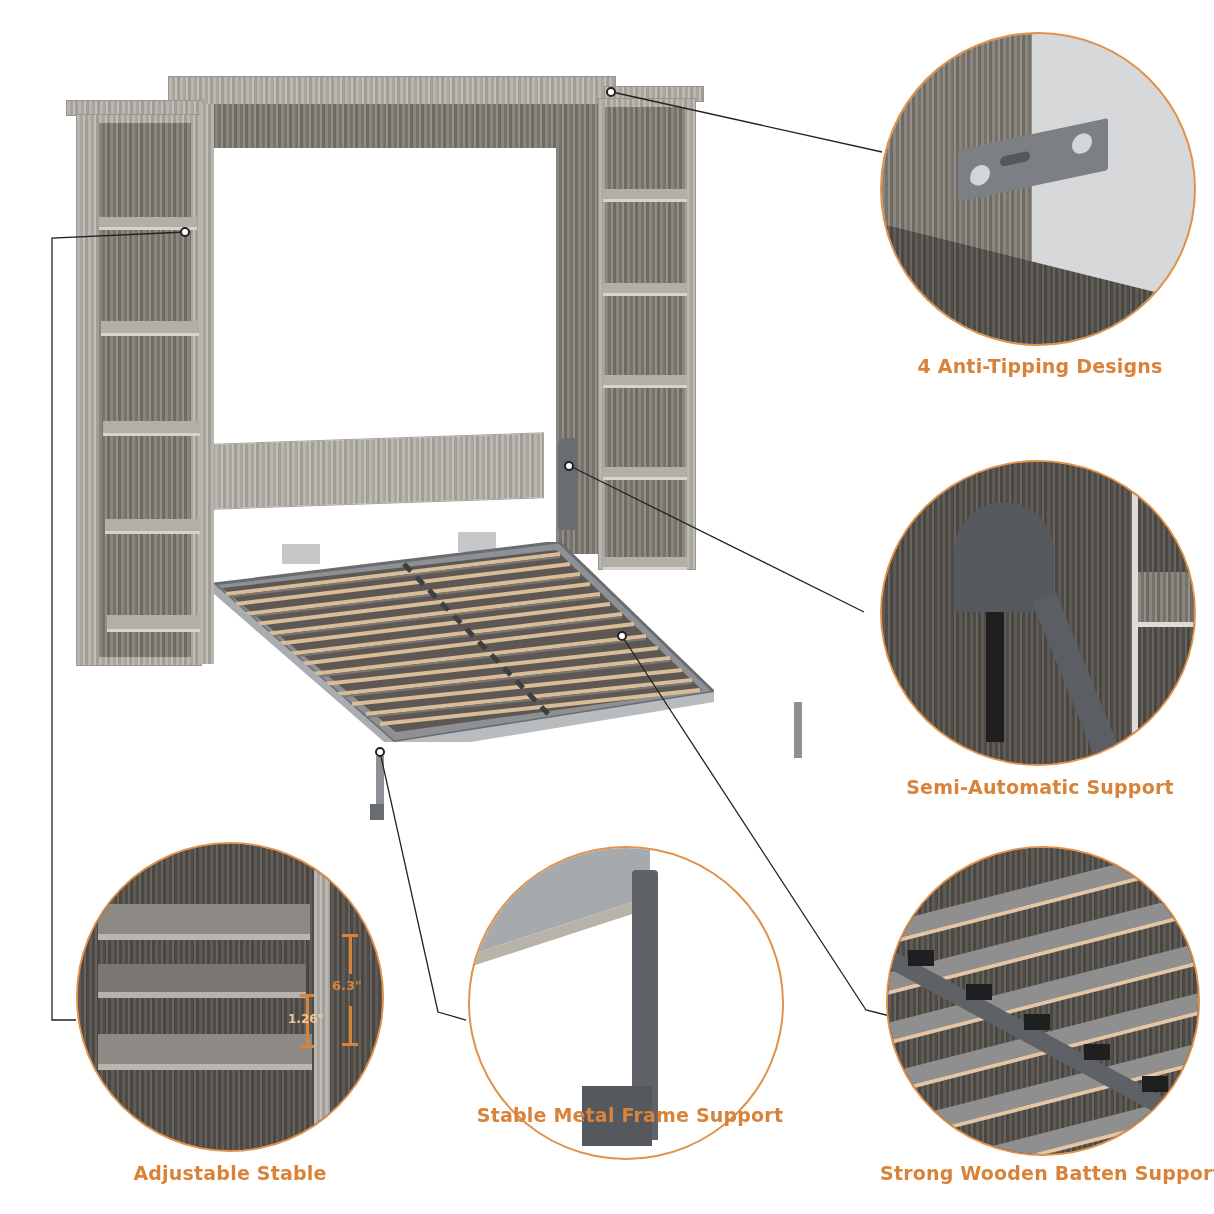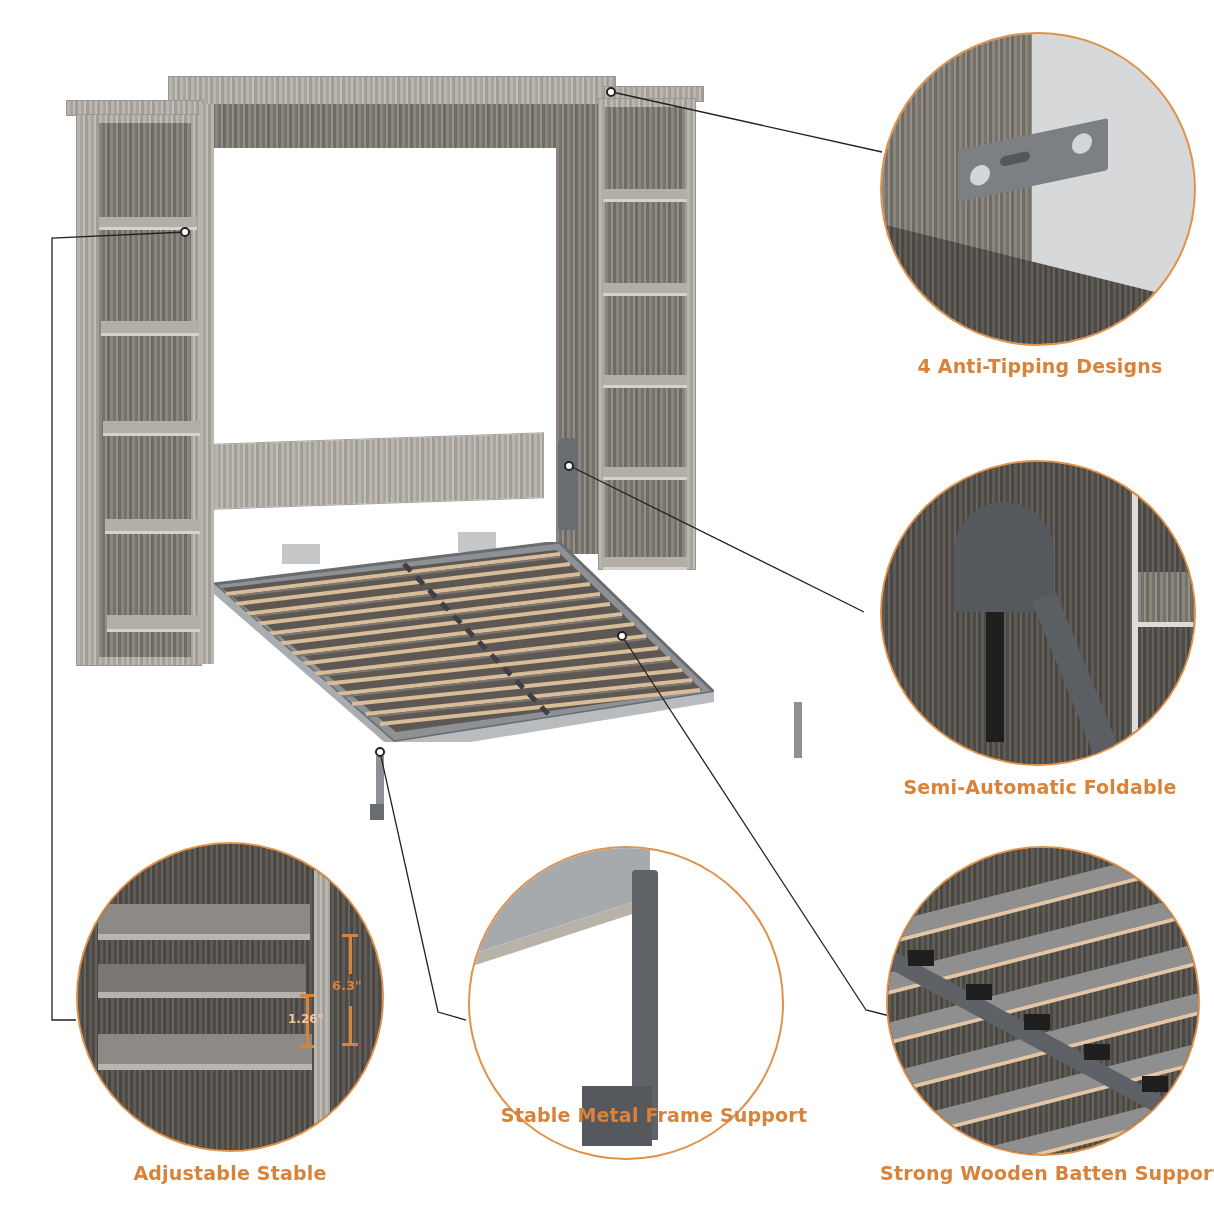--- a/index.html
+++ b/index.html
@@ -120,21 +120,21 @@
 
 <div class="circle" style="left:880px;top:460px;width:316px;height:306px;background:#5a5650;">
   <div class="abs wood-dark" style="left:0;top:0;width:316px;height:306px;"></div>
   <div class="abs" style="left:250px;top:0;width:6px;height:306px;background:#dcdcdc;"></div>
   <div class="abs wood" style="left:256px;top:110px;width:60px;height:50px;"></div>
   <div class="abs" style="left:256px;top:160px;width:60px;height:5px;background:#dcdcdc;"></div>
   <div class="abs" style="left:72px;top:40px;width:100px;height:110px;background:#55585c;border-radius:50px 50px 4px 4px;"></div>
   <div class="abs" style="left:104px;top:150px;width:18px;height:130px;background:#1f1f20;"></div>
   <div class="abs" style="left:150px;top:140px;width:26px;height:170px;background:#5b5e62;transform:rotate(-22deg);transform-origin:top left;"></div>
 </div>
-<div class="caption" style="left:880px;top:776px;width:320px;">Semi-Automatic Foldable</div>
+<div class="caption" style="left:880px;top:776px;width:320px;">Semi-Automatic Support</div>
 
 <div class="circle" style="left:76px;top:842px;width:308px;height:310px;background:#5e5a55;">
   <div class="abs wood-dark" style="left:0;top:0;width:308px;height:310px;"></div>
   <div class="abs wood-light" style="left:236px;top:0;width:16px;height:310px;"></div>
   <div class="abs" style="left:20px;top:60px;width:212px;height:30px;background:#8d8a85;border-bottom:6px solid #b9b6b0;"></div>
   <div class="abs" style="left:20px;top:120px;width:208px;height:28px;background:#7a7671;border-bottom:6px solid #b6b3ad;"></div>
   <div class="abs" style="left:20px;top:190px;width:214px;height:30px;background:#8d8a85;border-bottom:6px solid #b9b6b0;"></div>
 
   <div class="abs" style="left:264px;top:90px;width:16px;height:112px;">
     <div class="abs" style="left:0;top:0;width:16px;height:3px;background:#d9833a;"></div>
@@ -151,21 +151,21 @@
   <div class="abs" style="left:210px;top:168px;color:#f3c79a;font-weight:bold;font-size:12px;">1.26"</div>
 </div>
 <div class="caption" style="left:70px;top:1162px;width:320px;">Adjustable Stable</div>
 
 <div class="circle" style="left:468px;top:846px;width:316px;height:314px;background:#ffffff;">
   <div class="abs" style="left:-10px;top:30px;width:190px;height:80px;background:#a7aaad;transform:skewY(-18deg);transform-origin:left top;"></div>
   <div class="abs" style="left:-10px;top:110px;width:190px;height:12px;background:#b8b3a8;transform:skewY(-18deg);transform-origin:left top;"></div>
   <div class="abs" style="left:162px;top:22px;width:26px;height:270px;background:#5f6266;border-radius:4px 4px 0 0;"></div>
   <div class="abs" style="left:112px;top:238px;width:70px;height:60px;background:#55585c;"></div>
 </div>
-<div class="caption" style="left:470px;top:1104px;width:320px;margin-left:24px;">Stable Metal Frame Support</div>
+<div class="caption" style="left:470px;top:1104px;width:320px;">Stable Metal Frame Support</div>
 
 <div class="circle" style="left:886px;top:846px;width:314px;height:310px;background:#4d4945;">
   <div class="abs wood-dark" style="left:0;top:0;width:314px;height:310px;"></div>
   <svg class="abs" width="314" height="310" style="left:0;top:0;">
     <g>
       <polygon points="-20,80 330,-10 330,8 -20,98" fill="#8f8f8f"></polygon>
       <polygon points="-20,98 330,8 330,12 -20,102" fill="#e4c6a6"></polygon>
       <polygon points="-20,130 330,40 330,58 -20,148" fill="#8f8f8f"></polygon>
       <polygon points="-20,148 330,58 330,62 -20,152" fill="#e4c6a6"></polygon>
       <polygon points="-20,180 330,90 330,108 -20,198" fill="#8f8f8f"></polygon>

